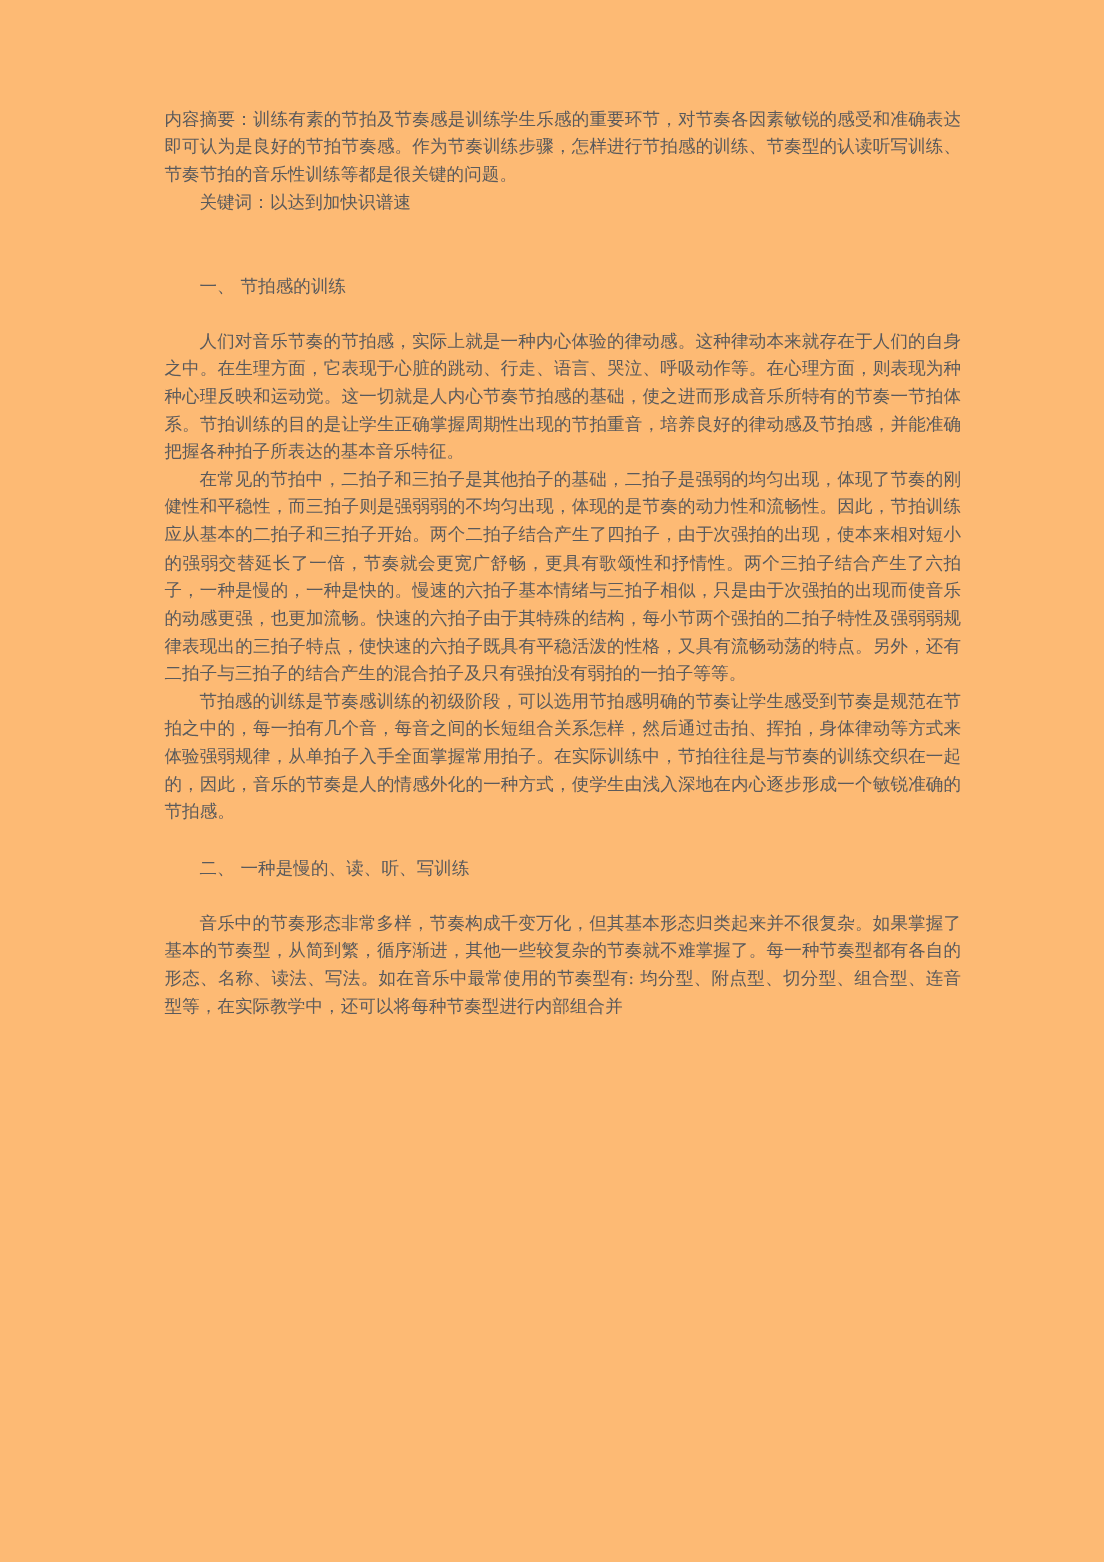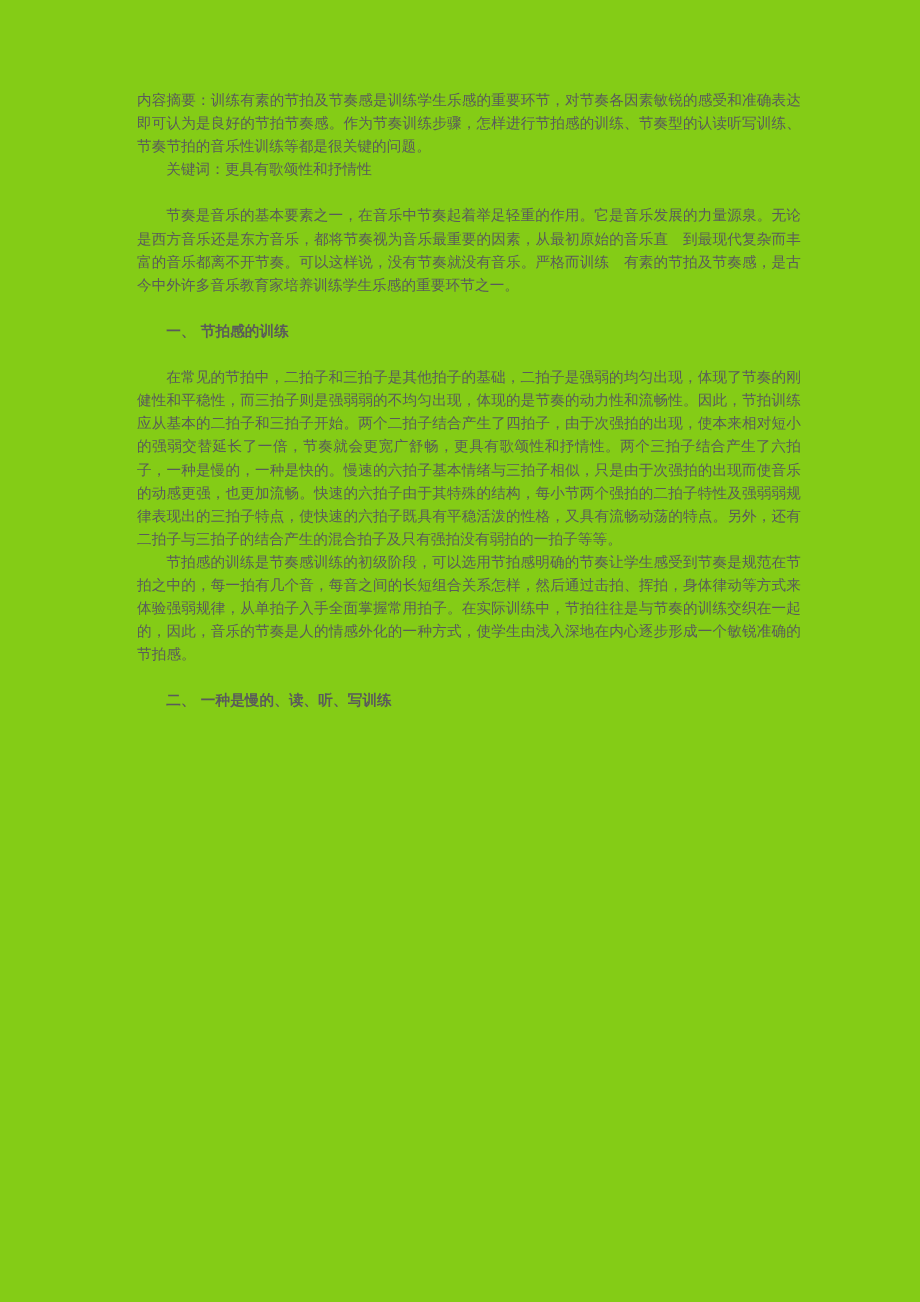--- a/index.html
+++ b/index.html
@@ -11,21 +11,21 @@
   body {
     width: 920px;
     height: 1302px;
     overflow: hidden;
     font-family: "DejaVu Serif", "Liberation Serif", serif;
   }
   .page {
     position: relative;
     width: 920px;
     height: 1302px;
-    background: #84cc16;
+    background: #fdba74;
     box-sizing: border-box;
   }
   .text-column {
     position: absolute;
     left: 137px;
     top: 88px;
     width: 664px;
   }
   .para {
     margin: 0;
@@ -41,55 +41,56 @@
   }
   .para.indent {
     text-indent: 2em;
   }
   .heading {
     margin: 0;
     font-size: 14.6px;
     line-height: 23.1px;
     color: #5a5a5c;
     text-indent: 2em;
-    font-weight: 700;
+    font-weight: 400;
     letter-spacing: 0.1px;
     white-space: pre-wrap;
   }
   .spacer-line {
     height: 23.1px;
   }
 </style>
 </head>
 <body>
 
 <div class="page">
   <div class="text-column">
 
     <p class="para">内容摘要：训练有素的节拍及节奏感是训练学生乐感的重要环节，对节奏各因素敏锐的感受和准确表达即可认为是良好的节拍节奏感。作为节奏训练步骤，怎样进行节拍感的训练、节奏型的认读听写训练、节奏节拍的音乐性训练等都是很关键的问题。</p>
 
-    <p class="para indent">关键词：更具有歌颂性和抒情性</p>
+    <p class="para indent">关键词：以达到加快识谱速</p>
 
     <div class="spacer-line"></div>
 
-    <p class="para indent">节奏是音乐的基本要素之一，在音乐中节奏起着举足轻重的作用。它是音乐发展的力量源泉。无论是西方音乐还是东方音乐，都将节奏视为音乐最重要的因素，从最初原始的音乐直　到最现代复杂而丰富的音乐都离不开节奏。可以这样说，没有节奏就没有音乐。严格而训练　有素的节拍及节奏感，是古今中外许多音乐教育家培养训练学生乐感的重要环节之一。</p>
 
 
     <div class="spacer-line"></div>
 
     <h2 class="heading">一、 节拍感的训练</h2>
 
     <div class="spacer-line"></div>
 
+    <p class="para indent">人们对音乐节奏的节拍感，实际上就是一种内心体验的律动感。这种律动本来就存在于人们的自身之中。在生理方面，它表现于心脏的跳动、行走、语言、哭泣、呼吸动作等。在心理方面，则表现为种种心理反映和运动觉。这一切就是人内心节奏节拍感的基础，使之进而形成音乐所特有的节奏一节拍体系。节拍训练的目的是让学生正确掌握周期性出现的节拍重音，培养良好的律动感及节拍感，并能准确把握各种拍子所表达的基本音乐特征。</p>
 
     <p class="para indent">在常见的节拍中，二拍子和三拍子是其他拍子的基础，二拍子是强弱的均匀出现，体现了节奏的刚健性和平稳性，而三拍子则是强弱弱的不均匀出现，体现的是节奏的动力性和流畅性。因此，节拍训练应从基本的二拍子和三拍子开始。两个二拍子结合产生了四拍子，由于次强拍的出现，使本来相对短小的强弱交替延长了一倍，节奏就会更宽广舒畅，更具有歌颂性和抒情性。两个三拍子结合产生了六拍子，一种是慢的，一种是快的。慢速的六拍子基本情绪与三拍子相似，只是由于次强拍的出现而使音乐的动感更强，也更加流畅。快速的六拍子由于其特殊的结构，每小节两个强拍的二拍子特性及强弱弱规律表现出的三拍子特点，使快速的六拍子既具有平稳活泼的性格，又具有流畅动荡的特点。另外，还有二拍子与三拍子的结合产生的混合拍子及只有强拍没有弱拍的一拍子等等。</p>
 
     <p class="para indent">节拍感的训练是节奏感训练的初级阶段，可以选用节拍感明确的节奏让学生感受到节奏是规范在节拍之中的，每一拍有几个音，每音之间的长短组合关系怎样，然后通过击拍、挥拍，身体律动等方式来体验强弱规律，从单拍子入手全面掌握常用拍子。在实际训练中，节拍往往是与节奏的训练交织在一起的，因此，音乐的节奏是人的情感外化的一种方式，使学生由浅入深地在内心逐步形成一个敏锐准确的节拍感。</p>
 
     <div class="spacer-line"></div>
 
     <h2 class="heading">二、 一种是慢的、读、听、写训练</h2>
 
     <div class="spacer-line"></div>
 
+    <p class="para indent">音乐中的节奏形态非常多样，节奏构成千变万化，但其基本形态归类起来并不很复杂。如果掌握了基本的节奏型，从简到繁，循序渐进，其他一些较复杂的节奏就不难掌握了。每一种节奏型都有各自的形态、名称、读法、写法。如在音乐中最常使用的节奏型有: 均分型、附点型、切分型、组合型、连音型等，在实际教学中，还可以将每种节奏型进行内部组合并</p>
 
   </div>
 </div>
 
 </body></html>

